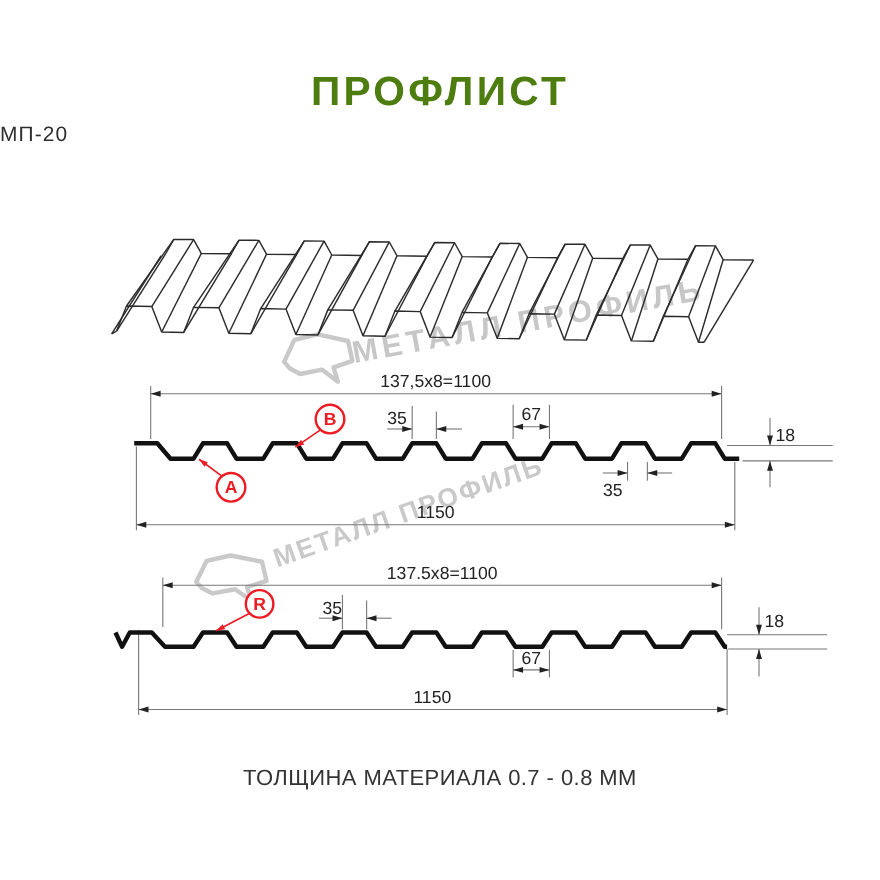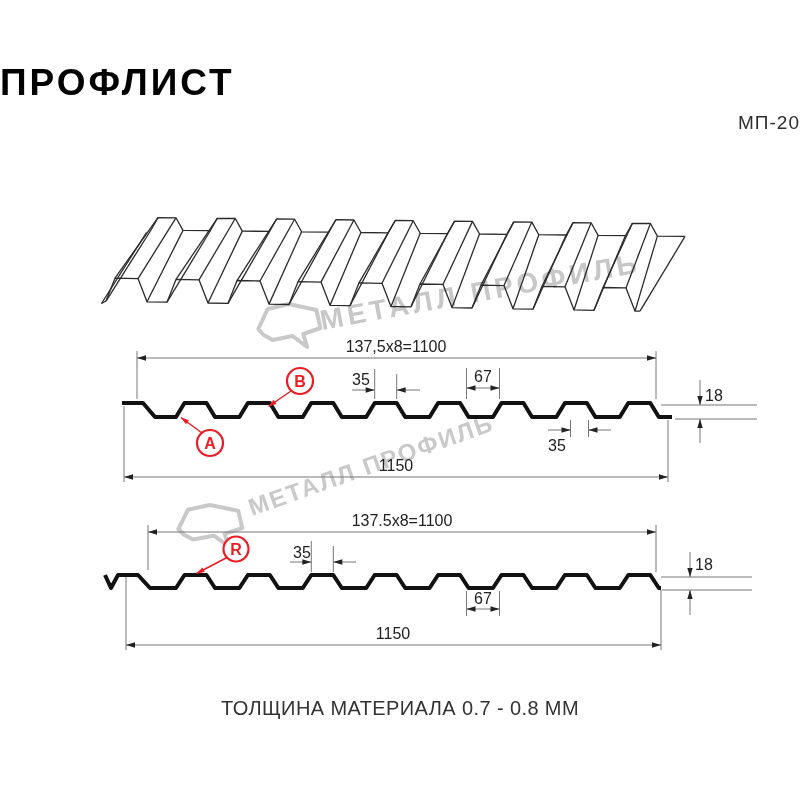--- a/index.html
+++ b/index.html
@@ -1,21 +1,21 @@
 <!DOCTYPE html>
 <html><head>
 <meta charset="utf-8">
 <style>
   html,body{margin:0;padding:0;background:#ffffff;}
   #page{position:relative;width:800px;height:800px;background:#fff;overflow:hidden;
         font-family:"Liberation Sans",sans-serif;}
   #page svg{position:absolute;left:0;top:0;}
-  .page-title{position:absolute;left:0;top:62px;width:800px;
-      font-size:37px;font-weight:bold;letter-spacing:3px;color:#000000;}
-  .page-subtitle{position:absolute;left:0;top:112px;width:800px;text-align:right;
+  .page-title{position:absolute;left:0;top:62px;width:800px;text-align:center;
+      font-size:37px;font-weight:bold;letter-spacing:3px;color:#4d7c0f;}
+  .page-subtitle{position:absolute;left:0;top:112px;width:800px;text-align:left;
       font-size:19px;letter-spacing:1px;color:#2e2e2e;}
   .page-footer{position:absolute;left:0;top:697px;width:800px;text-align:center;
       font-size:20px;color:#333333;letter-spacing:.4px;}
   svg text{font-family:"Liberation Sans",sans-serif;}
   .dt{font-size:16px;fill:#222;}
   .mk{font-size:16px;font-weight:600;fill:#ed1c24;}
   .wmt1{font-size:28px;font-weight:bold;letter-spacing:4px;fill:#c7c7c7;}
   .wmt2{font-size:24px;font-weight:bold;letter-spacing:2px;fill:#c9c9c9;}
   .thin{stroke:#777;stroke-width:1;fill:none;}
   .prof{stroke:#111;stroke-width:4;fill:none;stroke-linejoin:round;}

